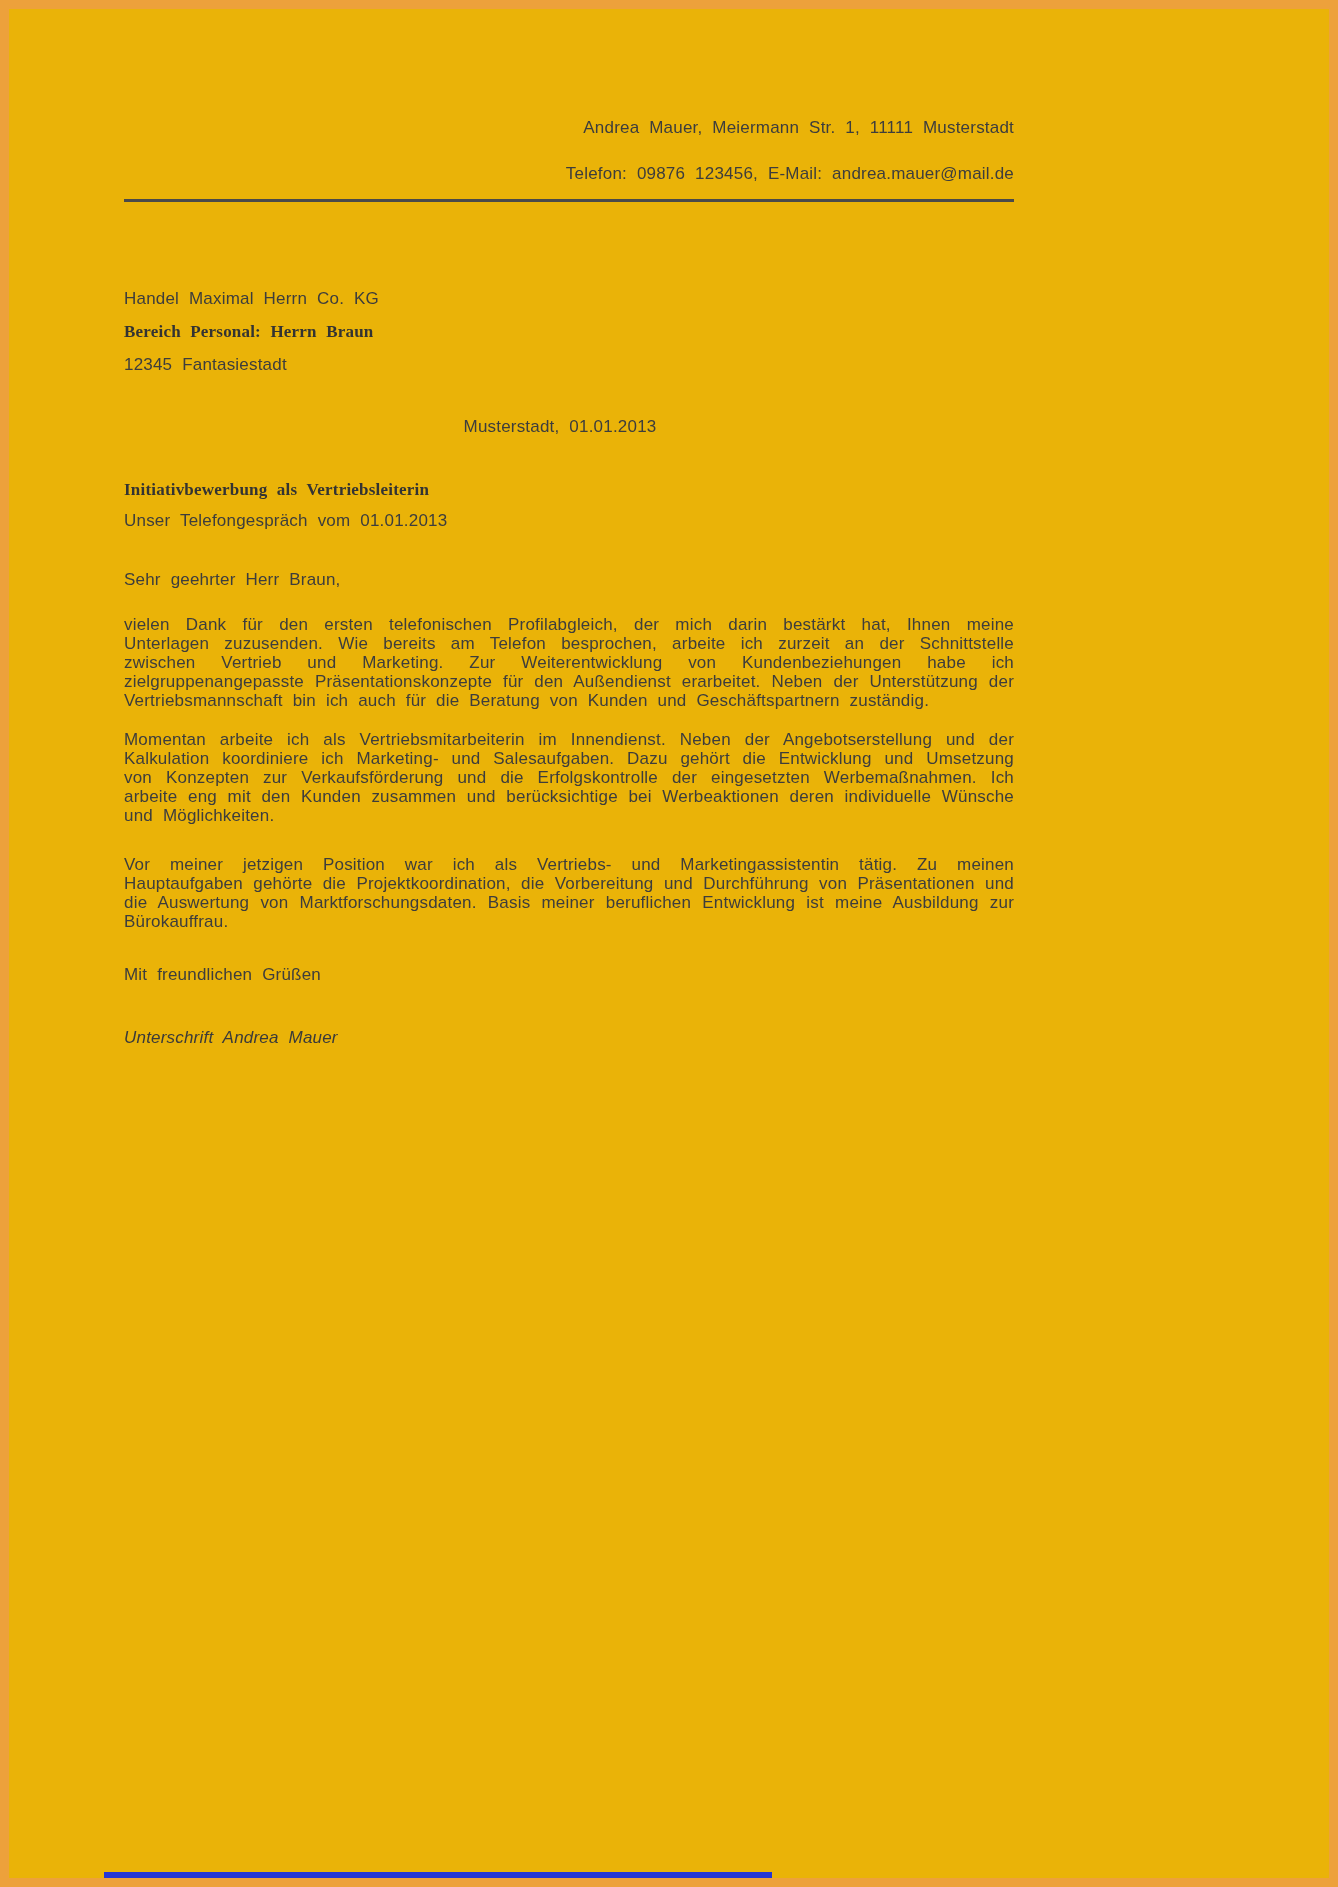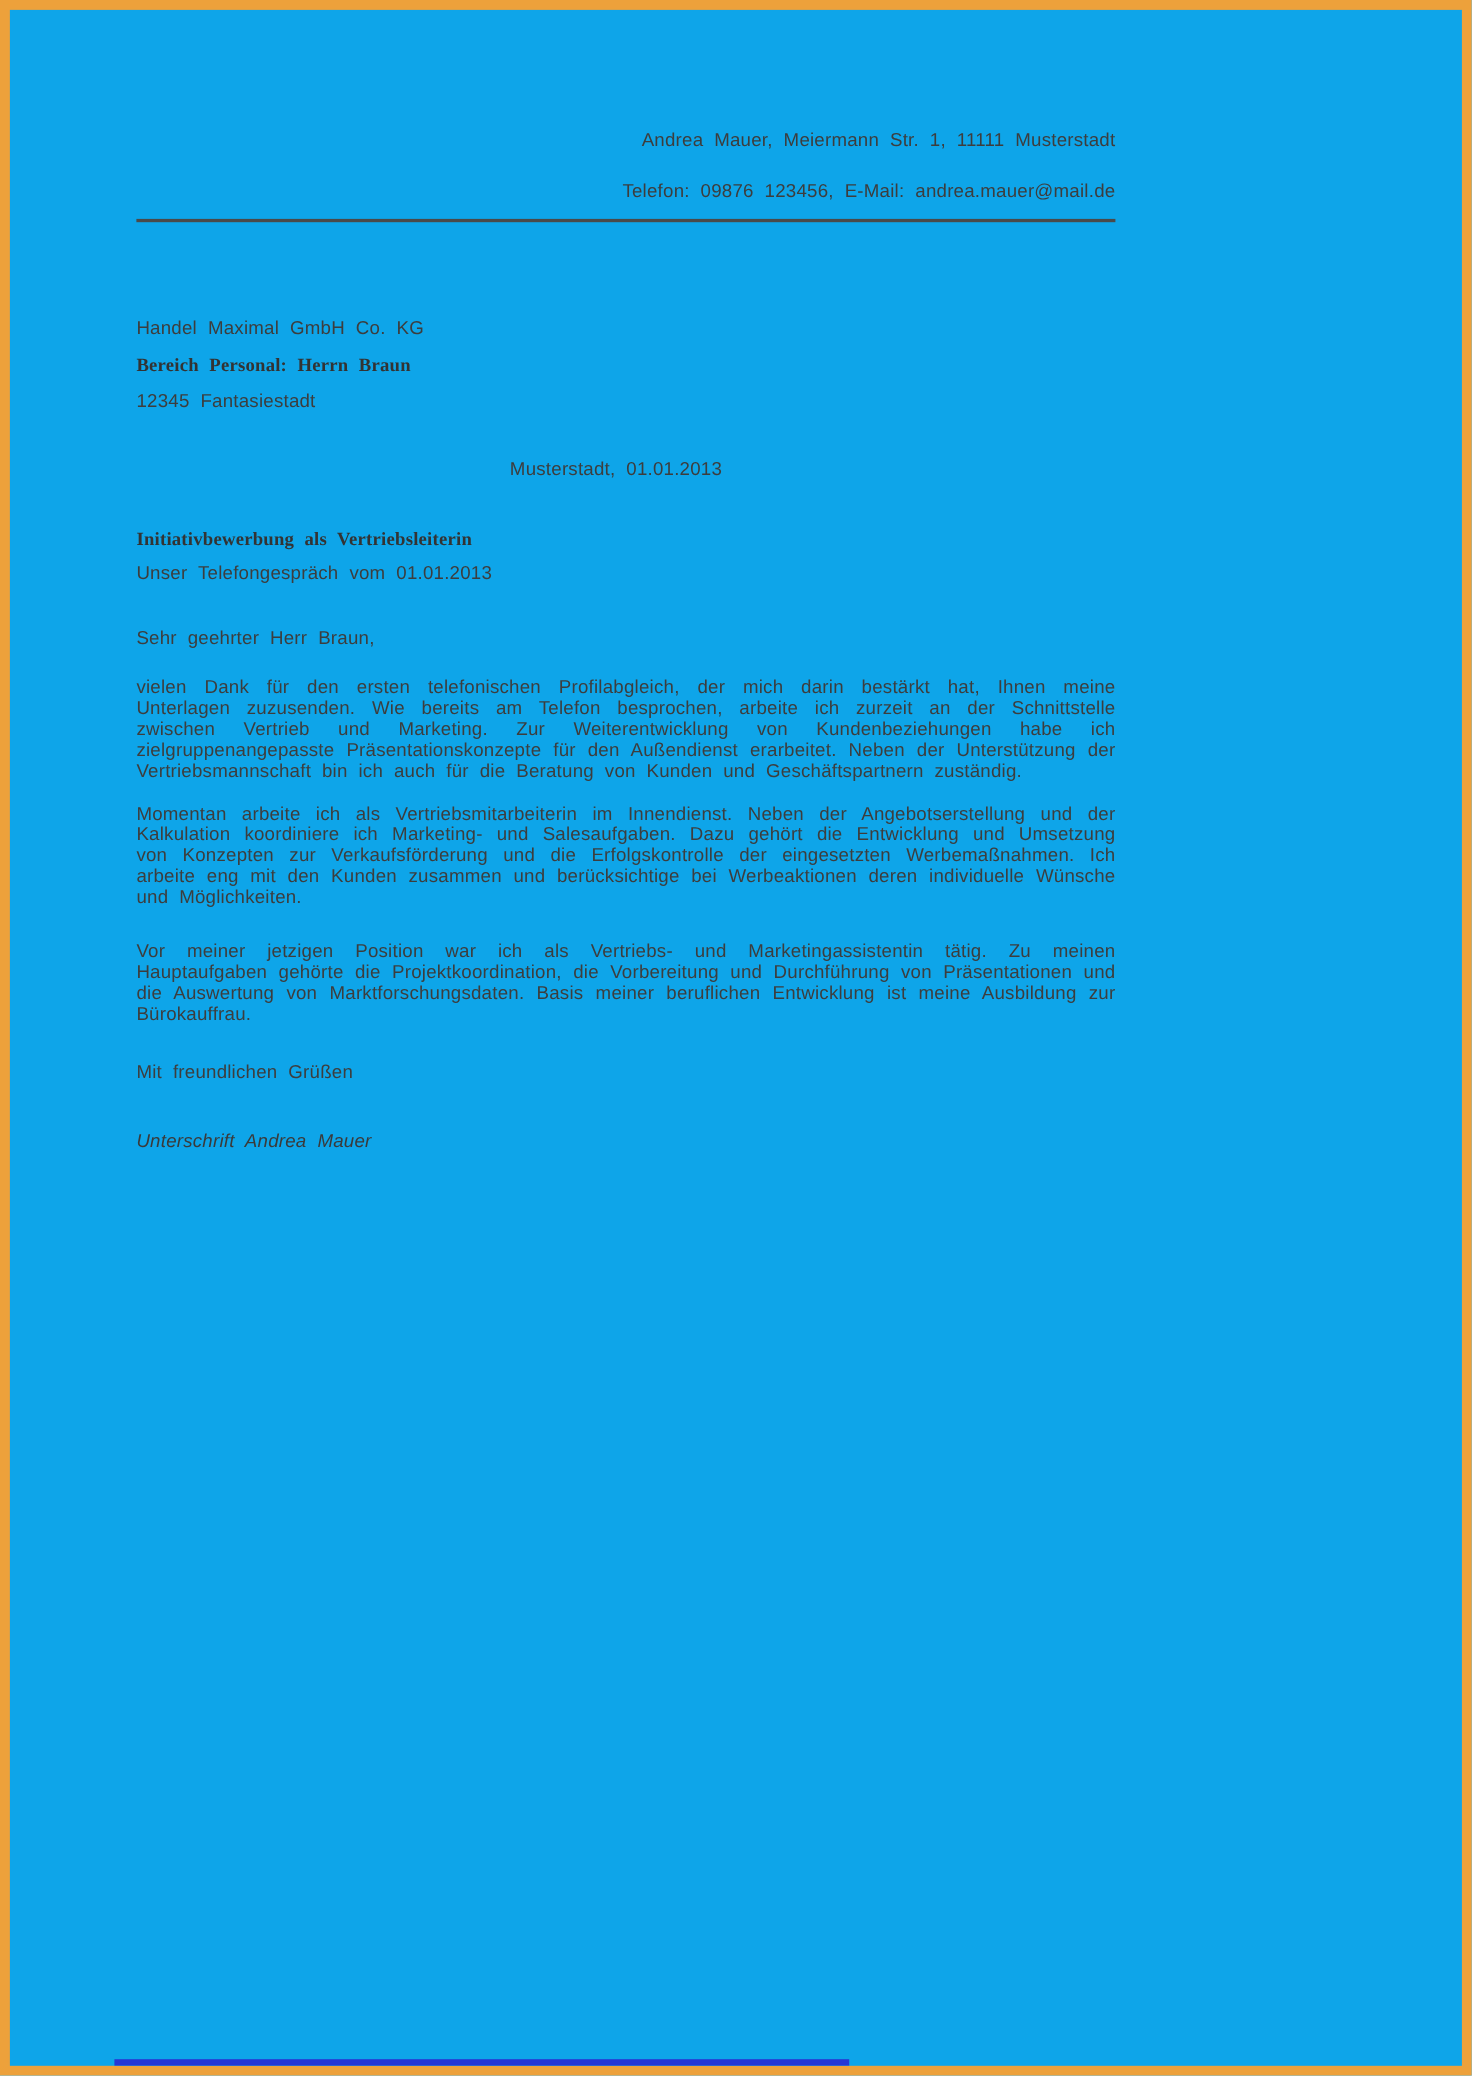--- a/index.html
+++ b/index.html
@@ -5,21 +5,21 @@
   html, body {
     margin: 0;
     padding: 0;
     background: #ffffff;
   }
   .page {
     position: relative;
     width: 1338px;
     height: 1887px;
     box-sizing: border-box;
-    background: #0ea5e9;
+    background: #eab308;
     border: 9px solid #eda13b;
     overflow: hidden;
     font-family: "Liberation Sans", "DejaVu Sans", sans-serif;
     color: #3d3d3d;
     padding-left: 24px;
   }
   .content {
     position: absolute;
     left: 115px;
     top: 0;
@@ -97,21 +97,21 @@
   <div class="content">
 
     <div class="sender">
       <div>Andrea Mauer, Meiermann Str. 1, 11111 Musterstadt</div>
       <div>Telefon: 09876 123456, E-Mail: andrea.mauer@mail.de</div>
     </div>
 
     <div class="divider"></div>
 
     <div class="recipient">
-      <div>Handel Maximal GmbH Co. KG</div>
+      <div>Handel Maximal Herrn Co. KG</div>
       <div class="bold">Bereich Personal: Herrn Braun</div>
       <div>12345 Fantasiestadt</div>
     </div>
 
     <div class="date">Musterstadt, 01.01.2013</div>
 
     <div class="subject">
       <div class="bold">Initiativbewerbung als Vertriebsleiterin</div>
       <div>Unser Telefongespräch vom 01.01.2013</div>
     </div>

